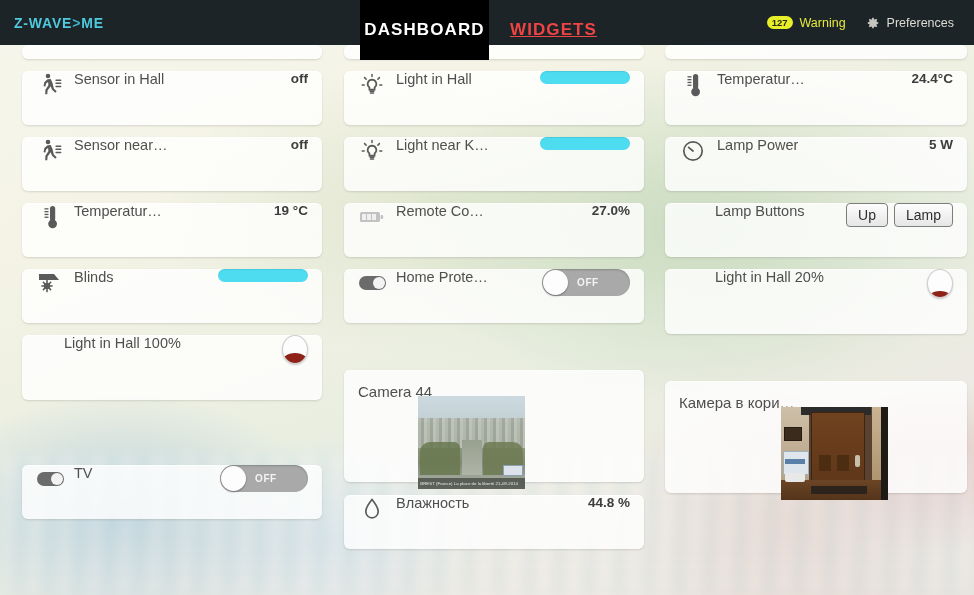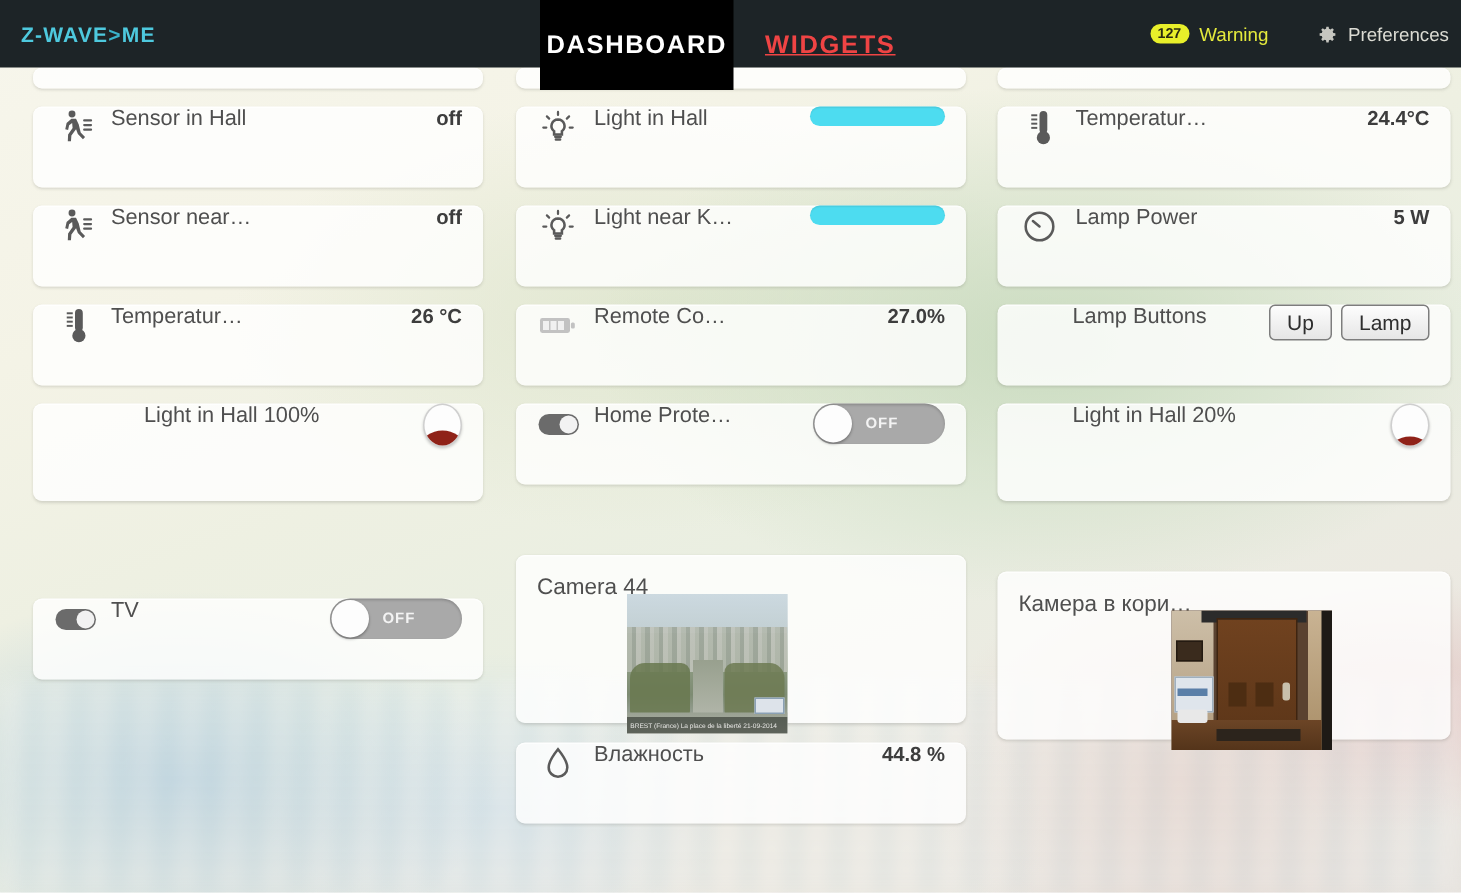--- a/index.html
+++ b/index.html
@@ -63,22 +63,22 @@
     font-weight: bold;
     letter-spacing: 1.1px;
     cursor: pointer;
     height: 60px;
   }
   .navtab.active { background: #000; color: #ffffff; width: 129px; }
   .navtab.inactive { color: #ef4444; width: 129px; text-decoration: underline; }
   #topright {
     margin-left: auto;
     display: flex; align-items: center;
-    gap: 32px;
-    padding-right: 8px;
+    gap: 20px;
+    padding-right: 20px;
   }
   .tr-item { display: flex; align-items: center; gap: 7px; cursor: pointer; }
   .badge {
     background: #e8ef2a;
     color: #2a2a11;
     font-size: 9.5px;
     font-weight: bold;
     border-radius: 9px;
     padding: 1.5px 5px 1.5px 5px;
     line-height: 1;
@@ -346,26 +346,37 @@
         <svg width="24" height="26" viewBox="0 0 24 26" fill="#5a5a5a">
           <rect x="12" y="2" width="5.2" height="15" rx="2.6"></rect>
           <circle cx="14.6" cy="19.8" r="4.4"></circle>
           <rect x="6.5" y="4.2" width="4" height="1.3"></rect>
           <rect x="6.5" y="7" width="4" height="1.3"></rect>
           <rect x="6.5" y="9.8" width="4" height="1.3"></rect>
           <rect x="6.5" y="12.6" width="4" height="1.3"></rect>
         </svg>
       </span>
       <span class="wtitle">Temperatur…</span>
-      <span class="wval">26 °C</span>
-    </div>
-
+      <span class="wval">19 °C</span>
+    </div>
+
+    <div class="w">
+      <span class="wicon">
+        <svg width="26" height="26" viewBox="0 0 26 26" fill="#5a5a5a">
+          <path d="M2 4h15l5 6H2z"></path>
+          <circle cx="10" cy="16" r="3.2"></circle>
+          <path d="M10 10.6v2M10 19.6v2M4.9 16h2M13.1 16h2M6.4 12.4l1.4 1.4M12.2 18.2l1.4 1.4M13.6 12.4l-1.4 1.4M7.8 18.2l-1.4 1.4" stroke="#5a5a5a" stroke-width="1.6" stroke-linecap="round"></path>
+        </svg>
+      </span>
+      <span class="wtitle">Blinds</span>
+      <span class="slider"></span>
+    </div>
 
     <div class="w dial">
-      <span class="wtitle" style="margin-left:60px">Light in Hall 100%</span>
+      <span class="wtitle" style="margin-left:28px">Light in Hall 100%</span>
       <span class="knobdial"></span>
     </div>
 
     <div class="w" style="margin-top:65px">
       <span class="wicon">
           <span class="mini-toggle"></span>
         </span>
       <span class="wtitle">TV</span>
       <span class="toggle">
         <span class="knob"></span>

